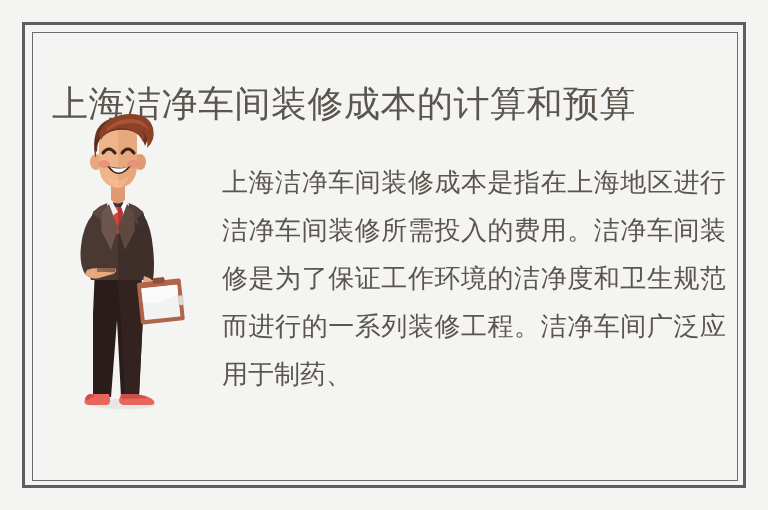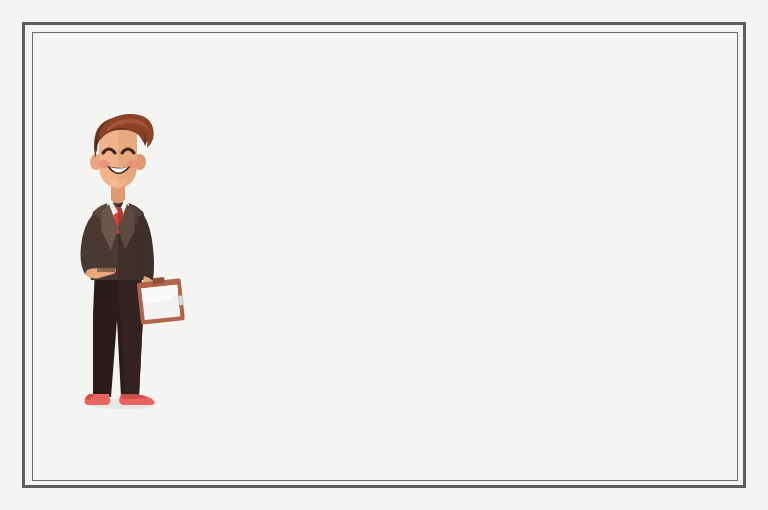--- a/index.html
+++ b/index.html
@@ -87,21 +87,23 @@
   }
 </style>
 </head>
 <body>
 
 <div id="page">
 
   <div class="frame-outer"></div>
   <div class="frame-inner"></div>
 
-
+  <h1 class="title">上海洁净车间装修成本的计算和预算</h1>
+
+  <p class="body-text">上海洁净车间装修成本是指在上海地区进行洁净车间装修所需投入的费用。洁净车间装修是为了保证工作环境的洁净度和卫生规范而进行的一系列装修工程。洁净车间广泛应用于制药、</p>
 
   <div class="illustration">
     <svg viewBox="0 0 160 332" xmlns="http://www.w3.org/2000/svg">
 
       <ellipse cx="62" cy="296" rx="26" ry="5" fill="#e6e6e4"></ellipse>
       <ellipse cx="78" cy="297" rx="22" ry="4" fill="#e6e6e4"></ellipse>
 
       <g>
         <path d="M40 160 L86 160 L88 208 L84 288 L66 289 L62 212 L56 289 L38 288 L38 206 Z" fill="#2a1c1a"></path>
         <path d="M62 168 L86 162 L88 208 L84 288 L70 289 L66 214 Z" fill="#332220"></path>

